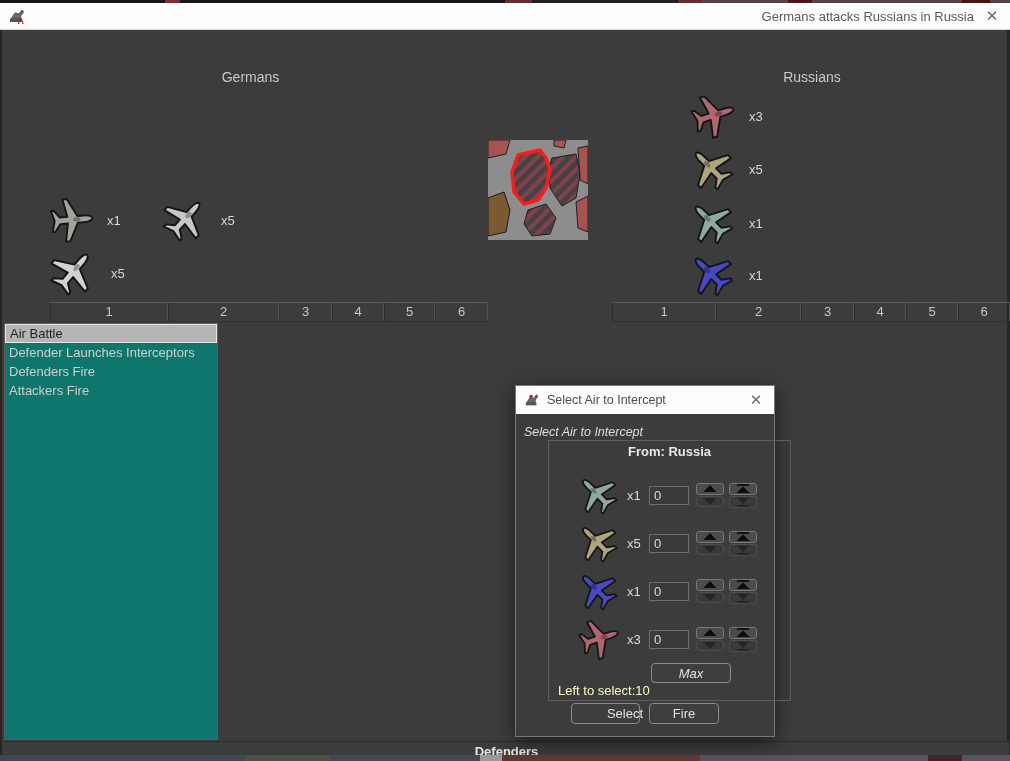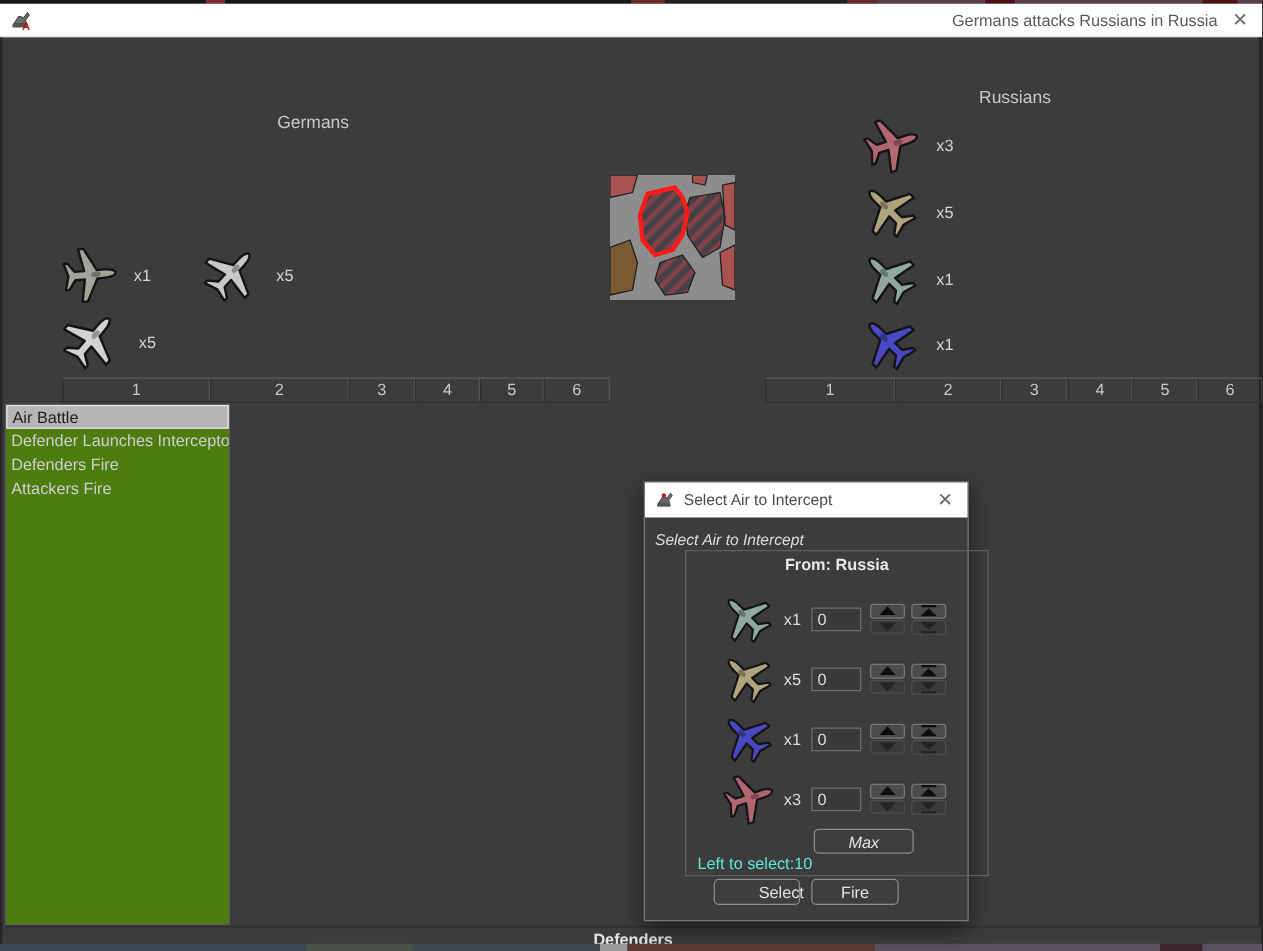--- a/index.html
+++ b/index.html
@@ -13,36 +13,36 @@
   
   .titlebar{position:absolute;left:0;top:3px;width:1010px;height:27px;background:#fdfdfd;
             display:flex;align-items:center;padding:0 8px;box-sizing:border-box;gap:8px;
             border-bottom:1px solid #d8d8d8;}
   .titlebar .title{flex:1;font-size:13px;color:#5a5a5a;text-align:right;}
   .win-close{font-size:15px;color:#6a6a6a;width:20px;text-align:center;cursor:default;}
   .content{position:absolute;left:0;top:30px;width:1010px;height:725px;background:#3c3c3c;
            border-left:2px solid #262626;border-right:3px solid #262626;box-sizing:border-box;}
 
   .side-header{position:absolute;top:39px;font-size:14px;color:#c9c9c9;text-align:center;}
-  .hdr-left{left:0;width:497px;margin-top:20px;}
+  .hdr-left{left:0;width:497px;}
   .hdr-right{left:610px;width:400px;}
 
   .unit{position:absolute;display:flex;align-items:center;}
   .pl{width:56px;height:48px;}
   .pl svg{width:100%;height:100%;overflow:visible;}
   .unit .cnt{margin-left:9px;font-size:13px;color:#d6d6d6;}
 
   .map-tile{position:absolute;left:486px;top:110px;width:100px;height:100px;}
 
   .scale{position:absolute;top:272px;height:20px;display:flex;border-top:1px solid #585858;
          border-bottom:1px solid #303030;box-sizing:border-box;}
   .scale .cell{border-right:1px solid #525252;border-left:1px solid #2f2f2f;
                font-size:13px;color:#c8c8c8;text-align:center;line-height:18px;box-sizing:border-box;}
 
-  .phase-list{position:absolute;left:2px;top:293px;width:180px;height:417px;background:#4d7c0f;
+  .phase-list{position:absolute;left:2px;top:293px;width:214px;height:417px;background:#0f766e;
               border:1px solid #5c5c5c;box-sizing:border-box;}
   .phase-item{height:19px;line-height:19px;font-size:13px;color:#cfcfcf;padding-left:4px;
               white-space:nowrap;overflow:hidden;}
   .phase-item.selected{background:#b5b5b5;color:#1e1e1e;border:1px solid #e6e6e6;
                        box-sizing:border-box;line-height:17px;}
 
   .casualties-header{position:absolute;left:2px;top:711px;width:1005px;height:19px;
                      border-top:1px solid #2c2c2c;text-align:center;font-weight:bold;
                      font-size:13px;color:#e6e6e6;line-height:20px;background:#3c3c3c;}
 
@@ -63,21 +63,21 @@
   .d-field{width:34px;height:17px;background:#3a3a3a;border:1px solid #6e6e6e;color:#dcdcdc;
            font-size:13px;font-family:"Liberation Sans",sans-serif;padding:0 0 0 4px;margin-right:7px;}
   .spin{width:28px;height:24px;display:flex;flex-direction:column;gap:1px;margin-right:5px;}
   .sb{flex:1;border-radius:3px;display:flex;align-items:center;justify-content:center;box-sizing:border-box;}
   .sb-up{background:#4b4b4b;border:1px solid #787878;}
   .sb-down{background:#3a3a3a;border:1px solid #4d4d4d;}
   .btn{position:absolute;background:#3e3e3e;border:1px solid #8c8c8c;border-radius:4px;
        color:#e2e2e2;font-size:13px;display:flex;align-items:center;justify-content:center;
        box-sizing:border-box;cursor:default;}
   .btn-max{left:135px;top:277px;width:80px;height:20px;font-style:italic;}
-  .left-select{position:absolute;left:42px;top:297px;font-size:13px;color:#5eead4;}
+  .left-select{position:absolute;left:42px;top:297px;font-size:13px;color:#fef9c3;}
   .btn-select{left:55px;top:317px;width:69px;height:21px;padding-left:39px;}
   .btn-none{left:133px;top:317px;width:70px;height:21px;}
 </style>
 </head>
 <body>
 
 <svg width="0" height="0" style="position:absolute">
   <defs>
     <symbol id="plane" viewBox="0 0 100 100">
       <path d="M50 3 C54 3 57 11 57 21 L57 34 L94 53 L94 62 L57 55 L57 71 L72 82 L72 88 L50 82 L28 88 L28 82 L43 71 L43 55 L6 62 L6 53 L43 34 L43 21 C43 11 46 3 50 3 Z" stroke="#141414" stroke-width="4" stroke-linejoin="round"></path>

